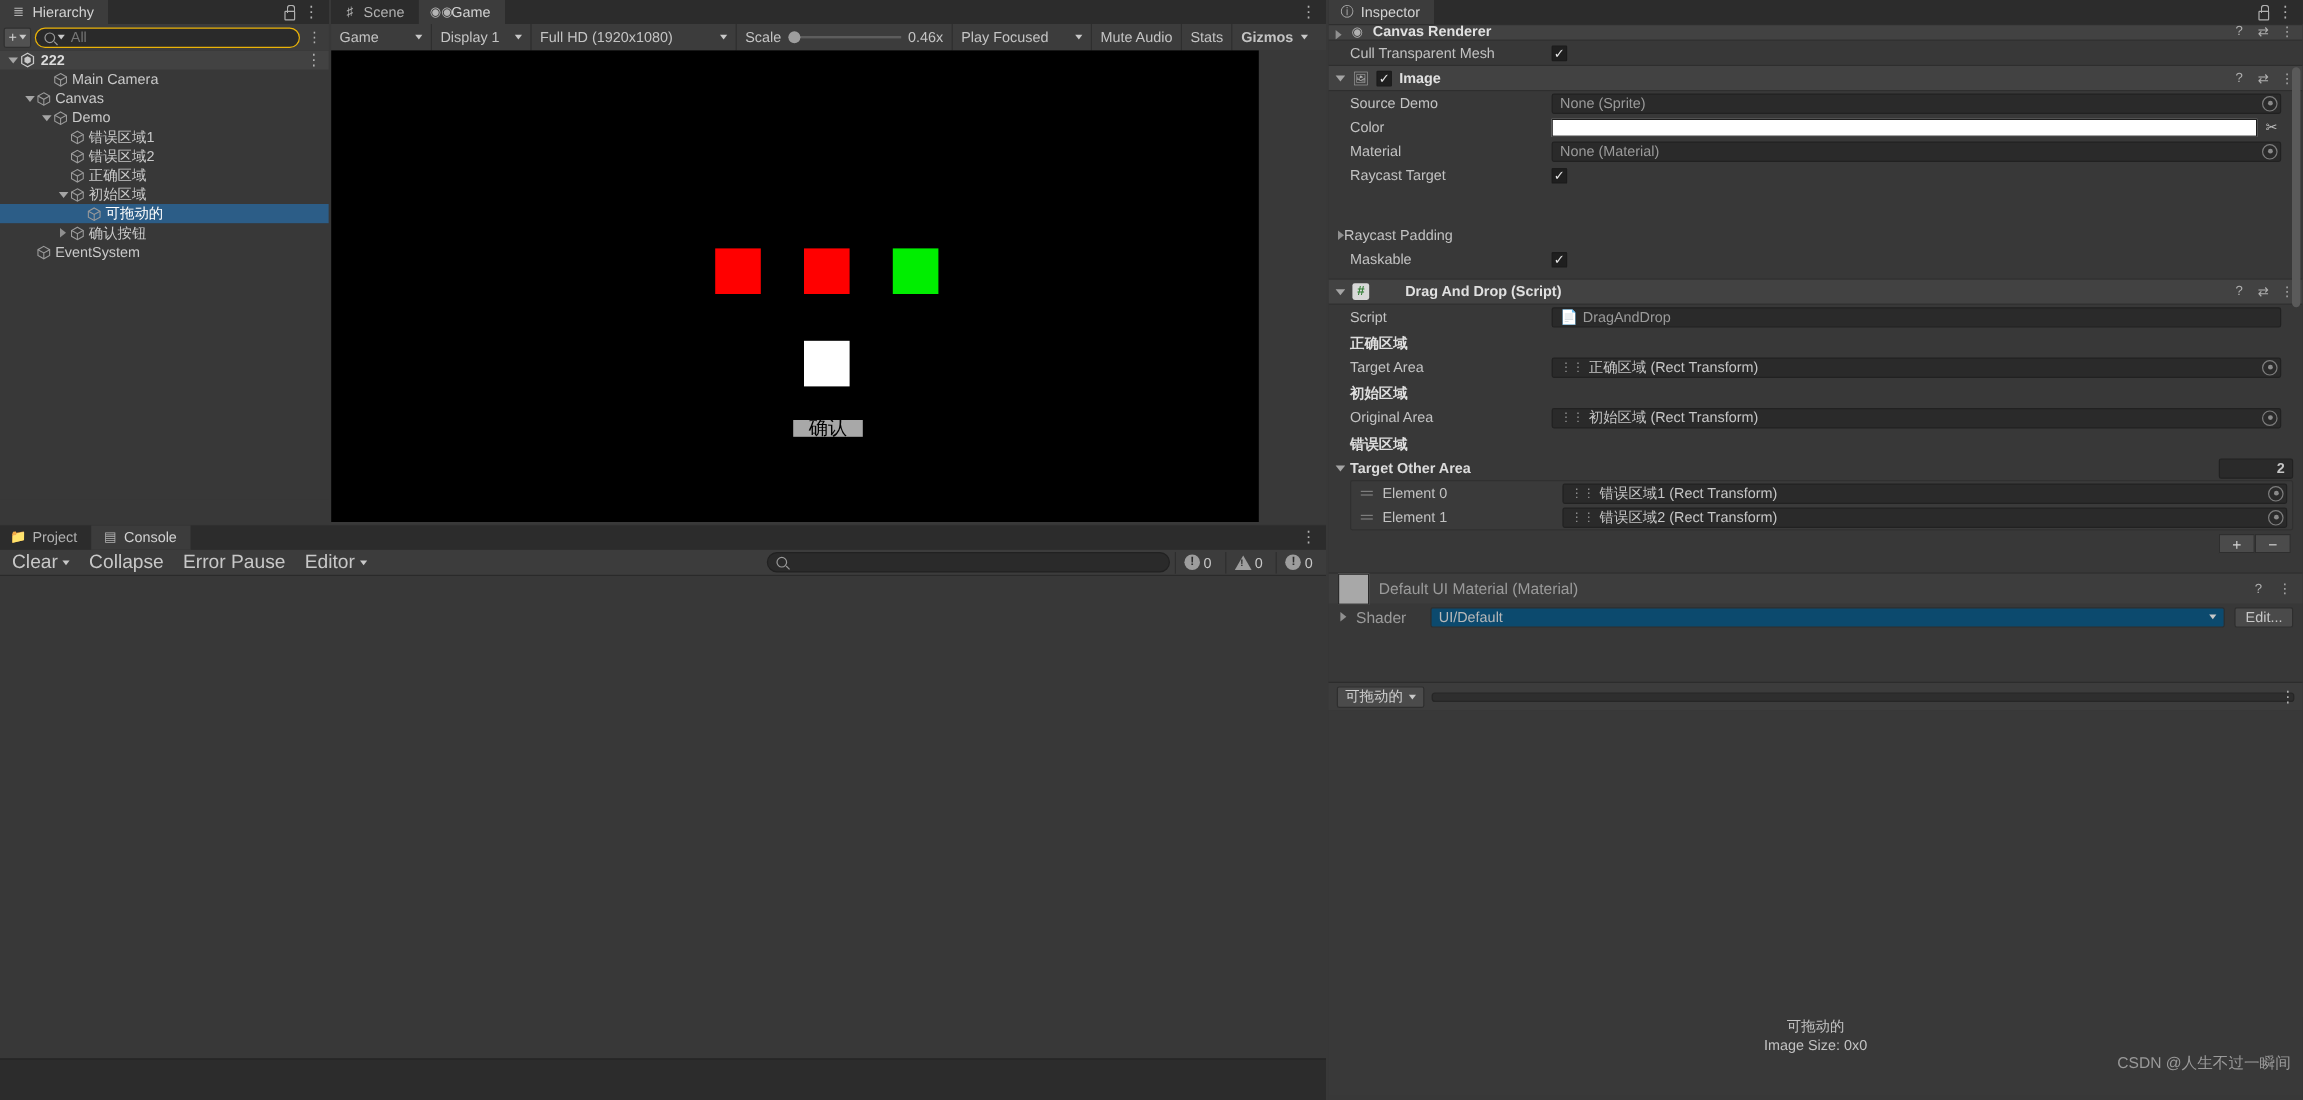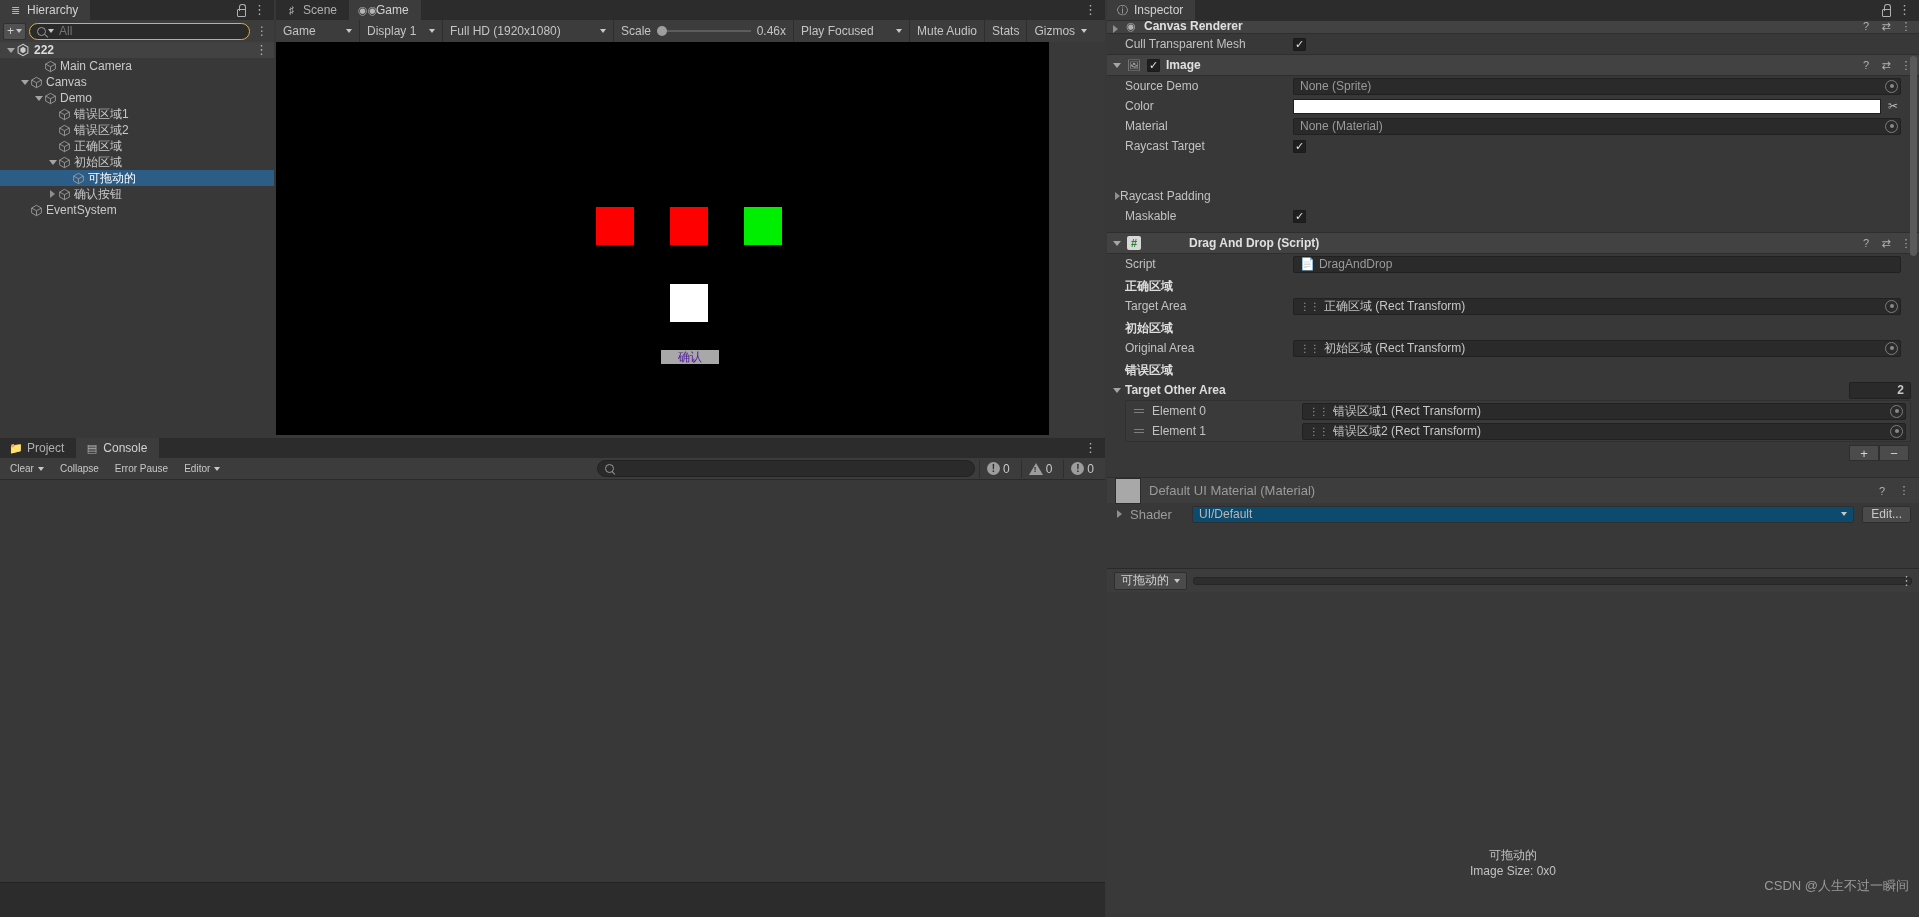--- a/index.html
+++ b/index.html
@@ -75,37 +75,37 @@
   .h-row.root .h-label { font-weight:bold; color:#dcdcdc; }
 
   
   #gameview { left:276px; top:0; width:829px; height:437px; background:#393939; }
   #gameview .tabbar { width:829px; }
   .g-toolbar { height:22px; background:#3c3c3c; display:flex; align-items:center; }
   .gt-item {
     display:flex; align-items:center; height:22px; padding:0 7px; font-size:12px; color:#c4c4c4;
     border-right:1px solid #2e2e2e; gap:6px; white-space:nowrap;
   }
-  .gt-item.noborder { border-right:none; }
+  .gt-item.noborder { border-right:none;font-weight:bold; }
   .slider-track { width:106px; height:2px; background:#5d5d5d; position:relative; }
   .slider-knob { width:10px;height:10px;border-radius:50%;background:#9e9e9e;position:absolute;left:0px;top:-4px; }
   .g-canvas { background:#000; width:773px; height:393px; position:relative; }
   .g-side { background:#393939; flex:1; }
   .g-body { display:flex; height:393px; }
   .sq { position:absolute; }
   .confirm-btn {
-    position:absolute; background:#a8a8a8; color:#4c1d95; font-size:12px;
+    position:absolute; background:#a8a8a8; color:#000000; font-size:16px;
     display:flex; align-items:center; justify-content:center;
   }
 
   
   #console { left:0; top:438px; width:1105px; height:479px; background:#383838; }
   #console .tabbar { width:1105px; }
   .c-toolbar { height:22px; background:#3c3c3c; display:flex; align-items:center; padding:0 4px; gap:4px; border-bottom:1px solid #2a2a2a; }
-  .c-btn { display:flex; align-items:center; gap:4px; height:18px; padding:0 6px; color:#c8c8c8; font-size:10px; }
+  .c-btn { display:flex; align-items:center; gap:4px; height:18px; padding:0 6px; color:#c8c8c8; font-size:16px; }
   .c-search {
     flex:1; height:17px; background:#2a2a2a; border:1px solid #212121; border-radius:9px;
     display:flex; align-items:center; padding:0 7px; gap:5px; max-width:auto;
   }
   .c-count { display:flex; align-items:center; gap:3px; height:18px; padding:0 7px; font-size:12px; color:#c8c8c8; border-left:1px solid #2e2e2e; }
   .badge-err { width:13px;height:13px;border-radius:50%;background:#9d9d9d;color:#2b2b2b;font-size:10px;font-weight:bold;display:flex;align-items:center;justify-content:center; }
   .badge-warn { width:0;height:0;border-left:7px solid transparent;border-right:7px solid transparent;border-bottom:12px solid #9d9d9d;position:relative; }
   .badge-warn::after{content:"!";position:absolute;left:-2px;top:2px;font-size:8px;color:#2b2b2b;font-weight:bold;}
   .c-body { background:#383838; height:415px; }
   .c-footer { position:absolute; left:0; bottom:0; width:1105px; height:35px; background:#2c2c2c; border-top:1px solid #232323; }
@@ -529,21 +529,21 @@
       <div class="prow">
         <span class="plabel">Maskable</span>
         <span class="pval">
           <span class="chk">✓</span>
         </span>
       </div>
 
       <div class="comp-head" style="margin-top:6px">
         <span class="tri-dn-s"></span>
         <span class="hdr-icon" style="background:#d8d8d8;color:#2f7d32;font-weight:bold;border-radius:2px;">#</span>
-        <span class="ctitle" style="margin-left:42px">Drag And Drop (Script)</span>
+        <span class="ctitle" style="margin-left:24px">Drag And Drop (Script)</span>
         <span class="spacer"></span>
         <span class="hdr-icon">?</span>
         <span class="hdr-icon">⇄</span>
         <span class="hdr-icon">⋮</span>
       </div>
 
       <div class="prow">
         <span class="plabel">Script</span>
         <span class="pval" style="padding-right:18px">
           <span class="objfield dim">

